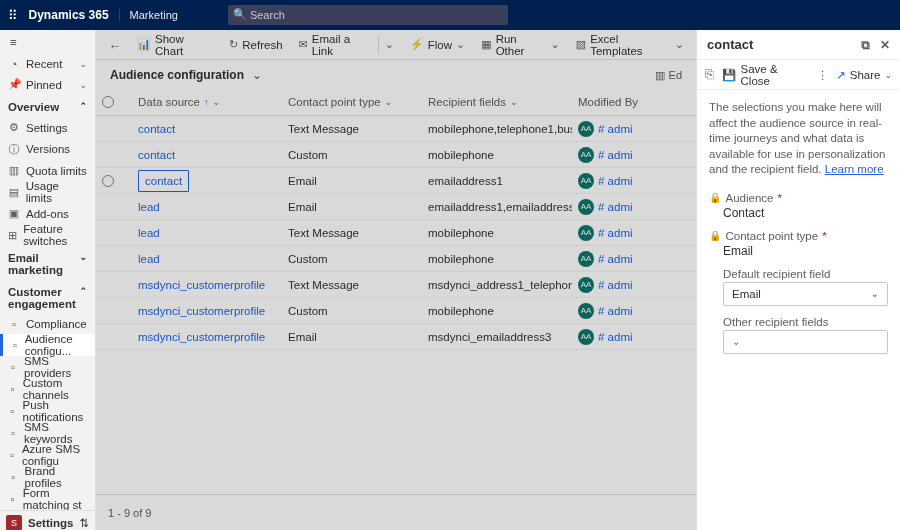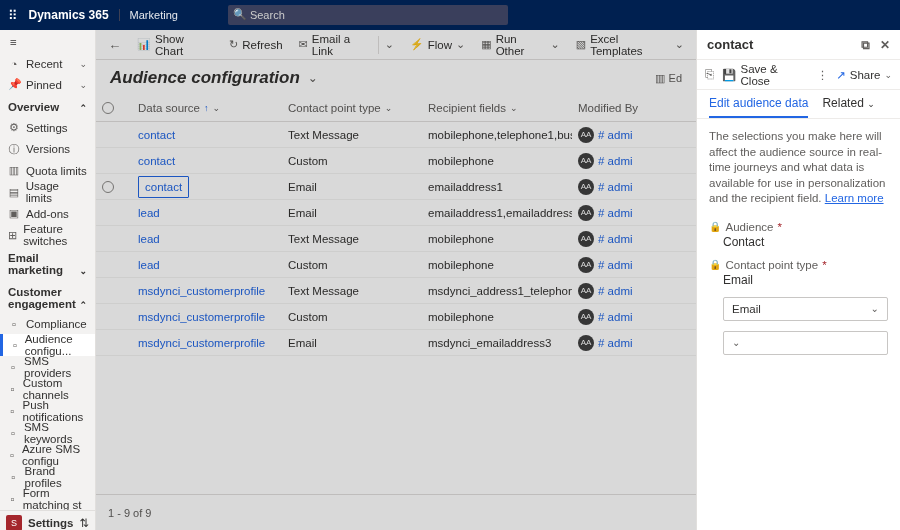--- a/index.html
+++ b/index.html
@@ -11,45 +11,45 @@
   .searchwrap { flex:0 0 280px; margin-left:40px; }
   .search { width:100%; height:20px; background:#3a3f5c; border:none; border-radius:2px; color:#fff; padding:0 6px 0 22px; font-size:11px;}
   .search::placeholder{color:#ccc;}
   .searchbox { position:relative; }
   .searchbox .sicon { position:absolute; left:5px; top:3px; font-size:11px; color:#ccc;}
   .shell { display:flex; height:500px; }
   .sidebar { width:120px; border-right:1px solid #e1dfdd; background:#f3f2f1; display:flex; flex-direction:column; font-size:11.5px; position:relative;}
   .sb-toggle { padding:6px 10px; }
   .sb-item { display:flex; align-items:center; gap:6px; padding:4px 8px; color:#323130; cursor:pointer; height:22px;}
   .sb-item .chev { margin-left:auto; font-size:9px; color:#605e5c;}
-  .sb-head { font-weight:600; padding:6px 8px 4px; color:#323130; display:flex; align-items:flex-end;}
+  .sb-head { font-weight:600; padding:6px 8px 4px; color:#323130; display:flex; align-items:flex-start;}
   .sb-head .chev{margin-left:auto;font-size:9px;}
   .sb-sel { background:#fff; border-left:3px solid #2266e3; font-weight:400;}
   .sb-icon { width:12px; text-align:center; color:#605e5c; font-size:11px;}
   .sb-footer { margin-top:auto; border-top:1px solid #e1dfdd; display:flex; align-items:center; padding:4px 6px; gap:6px;}
   .sb-badge { width:16px;height:16px;background:#a4262c;color:#fff;font-size:9px;display:flex;align-items:center;justify-content:center;border-radius:2px;}
   .main { flex:1; position:relative; background:#fff;}
   .overlay { position:absolute; inset:0; background:rgba(0,0,0,.15); pointer-events:none; z-index:5;}
   .cmdbar { height:30px; border-bottom:1px solid #e1dfdd; display:flex; align-items:center; gap:4px; padding:0 6px; font-size:11.5px; color:#323130;}
   .cmd { display:flex; align-items:center; gap:4px; padding:0 6px; height:100%; cursor:pointer;}
   .cmd .ci{color:#605e5c;font-size:11px;}
   .divv{width:1px;height:18px;background:#e1dfdd;margin:0 2px;}
   .backbtn{width:26px;display:flex;align-items:center;justify-content:center;font-size:13px;color:#605e5c;height:100%;}
   .viewhdr { display:flex; align-items:center; padding:8px 14px 6px; gap:8px;}
-  .viewtitle { font-size:17px; font-weight:600;font-style:italic;}
+  .viewtitle { font-size:12px; font-weight:600;}
   .viewright { margin-left:auto; display:flex; gap:6px; font-size:11px; color:#605e5c; align-items:center;text-align:center;}
   .grid { font-size:11.5px; }
   .ghead, .grow { display:grid; grid-template-columns:36px 150px 140px 150px 120px; align-items:center; height:26px; border-bottom:1px solid #f3f2f1; padding-right:4px;}
   .ghead { color:#605e5c; font-weight:400; height:28px; border-bottom:1px solid #e1dfdd;}
   .gcell { padding:0 6px; white-space:nowrap; overflow:hidden; text-overflow:ellipsis; display:flex; align-items:center; gap:4px;}
   .link { color:#2266e3; cursor:pointer;}
   .radio { width:12px;height:12px;border:1px solid #8a8886;border-radius:50%;}
   .selrow { }
   .selrow .dsrc { border:1px solid #2266e3; height:22px; display:flex; align-items:center; padding:0 6px; border-radius:1px;}
-  .avatar { width:16px;height:16px;border-radius:50%;background:#404040;color:#fff;font-size:8px;display:flex;align-items:center;justify-content:center;}
+  .avatar { width:16px;height:16px;border-radius:50%;background:#0f766e;color:#fff;font-size:8px;display:flex;align-items:center;justify-content:center;}
   .modcell{color:#2266e3;}
   .pager { position:absolute; bottom:0; left:0; right:0; height:36px; border-top:1px solid #e1dfdd; font-size:11px; color:#605e5c; display:flex; align-items:center; padding:0 12px;}
   .panel { width:260px; border-left:1px solid #e1dfdd; background:#fff; display:flex; flex-direction:column; z-index:10; position:relative;}
   .phead { height:30px; display:flex; align-items:center; padding:0 10px; font-size:13px; font-weight:600; border-bottom:1px solid #edebe9;}
   .phead .pact { margin-left:auto; display:flex; gap:10px; color:#605e5c; font-size:12px;}
   .pcmd { height:30px; border-bottom:1px solid #edebe9; display:flex; align-items:center; padding:0 8px; font-size:11.5px; gap:8px;}
   .pcmd .right{margin-left:auto;display:flex;align-items:center;gap:4px;color:#323130;}
   .ptabs { display:flex; gap:14px; padding:6px 12px 0; border-bottom:1px solid #edebe9; font-size:12px;}
   .ptab { padding-bottom:6px; cursor:pointer; color:#323130;}
   .ptab.active { color:#2266e3; border-bottom:2px solid #2266e3; font-weight:400;}
@@ -369,48 +369,50 @@
         </span>
       <span style="color:#605e5c">⋮</span>
       <div class="right">
         <span style="display:flex;gap:4px;align-items:center;color:#2266e3">
             <span>↗</span>
             <span style="color:#323130">Share</span>
             <span style="font-size:9px;color:#605e5c">⌄</span>
           </span>
       </div>
     </div>
-    <div class="ptabs">
-      <div class="ptab active">Edit audience data</div>
-      <div class="ptab"><span>Related</span> <span style="font-size:9px">⌄</span></div>
-    </div>
     <div class="pbody">
       <div class="hint"><span>The selections you make here will affect the audience source in real-time journeys and what data is available for use in personalization and the recipient field. </span><a>Learn more</a></div>
       <div class="fld">
         <div class="flab">
             <span class="lock">🔒</span>
             <span>Audience</span>
             <span class="req">*</span>
           </div>
         <div class="fval">Contact</div>
       </div>
       <div class="fld">
         <div class="flab">
             <span class="lock">🔒</span>
             <span>Contact point type</span>
             <span class="req">*</span>
           </div>
         <div class="fval">Email</div>
       </div>
       <div class="fld">
+        <div class="flab" style="padding-left:14px">
+            <span>Default recipient field</span>
+          </div>
         <div class="fselect" style="margin-left:14px">
             <span>Email</span>
             <span style="font-size:10px;color:#605e5c">⌄</span>
           </div>
       </div>
       <div class="fld">
+        <div class="flab" style="padding-left:14px">
+            <span>Other recipient fields</span>
+          </div>
         <div class="fselect" style="margin-left:14px">
             <span style="font-size:10px;color:#605e5c">⌄</span>
           </div>
       </div>
     </div>
   </div>
 </div>
 
 </body></html>

